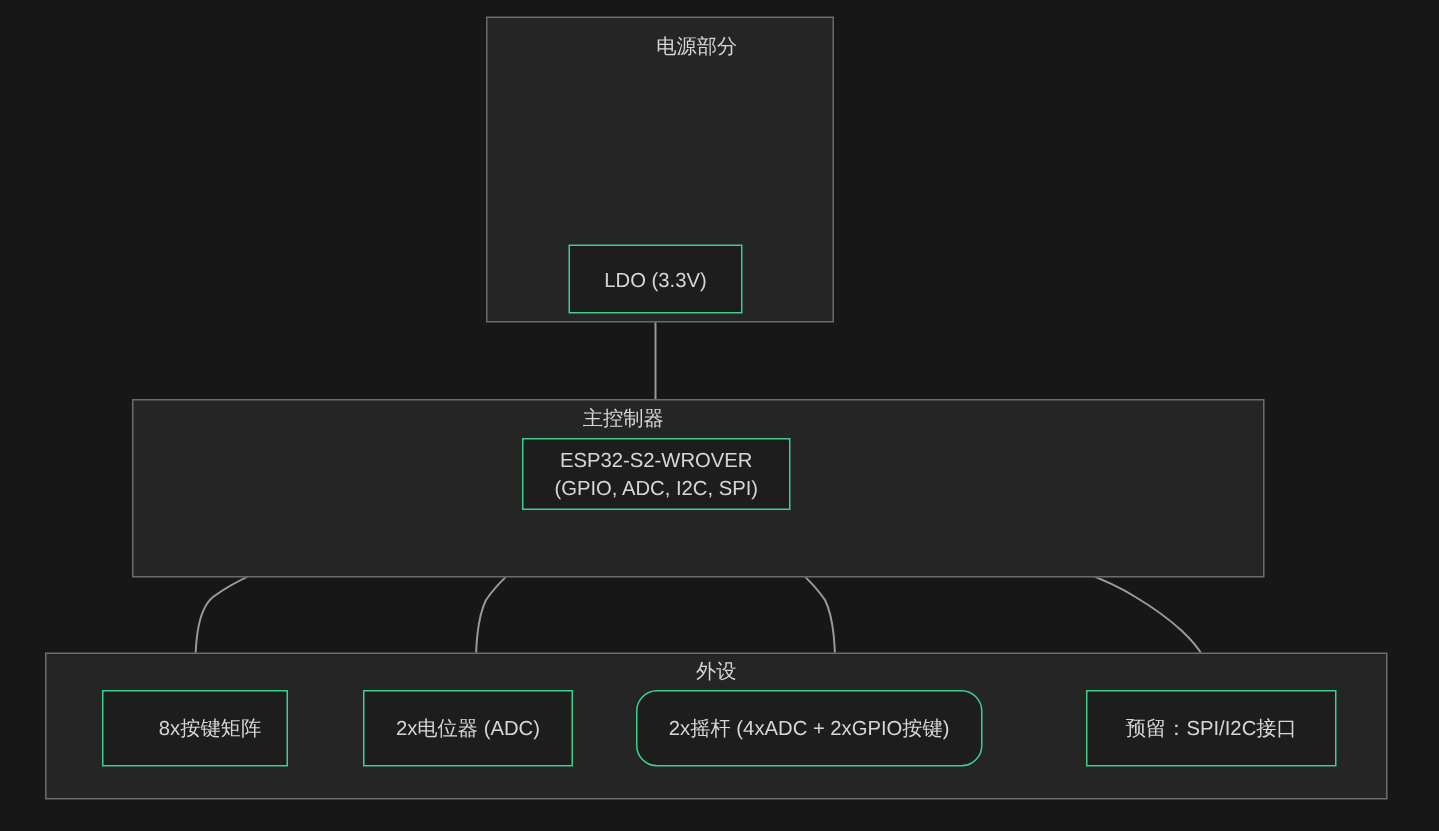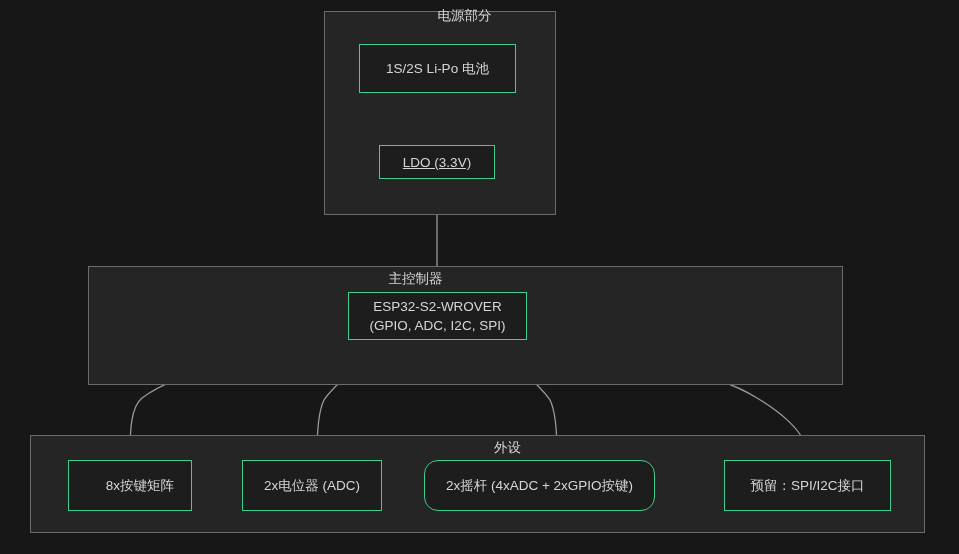--- a/index.html
+++ b/index.html
@@ -82,40 +82,37 @@
     <path d="M348,348 C290,355 190,362 142,398 C131,407 130,430 130,454" stroke="#9a9a9a" stroke-width="1.3" fill="none" marker-end="url(#arrowhead)"></path>
 
     <path d="M366,358 C352,372 334,385 324,400 C318,412 317,432 317,454" stroke="#9a9a9a" stroke-width="1.3" fill="none" marker-end="url(#arrowhead)"></path>
 
     <path d="M508,358 C522,372 540,385 550,400 C556,412 557,432 557,454" stroke="#9a9a9a" stroke-width="1.3" fill="none" marker-end="url(#arrowhead)"></path>
 
     <path d="M527,348 C585,355 700,362 757,398 C772,407 807,430 807,454" stroke="#9a9a9a" stroke-width="1.3" fill="none" marker-end="url(#arrowhead)"></path>
   </svg>
 
   <div class="cluster" style="left:324px; top:11px; width:232px; height:204px;"></div>
-  <div class="cluster-label" style="left:324px; top:8px; width:281px;">电源部分</div>
+  <div class="cluster-label" style="left:324px; top:23px; width:281px;">电源部分</div>
 
-  <div class="node" style="left:359px; top:44px; width:157px; height:49px;">
-    <span class="line">1S/2S Li-Po 电池</span>
-  </div>
 
-  <div class="node" style="left:379px; top:145px; width:116px; height:34px;text-decoration:underline;">
+  <div class="node" style="left:379px; top:163px; width:116px; height:46px;">
     <span class="line">LDO (3.3V)</span>
   </div>
 
   <div class="cluster" style="left:88px; top:266px; width:755px; height:119px;"></div>
   <div class="cluster-label" style="left:88px; top:271px; width:655px;">主控制器</div>
 
   <div class="node" style="left:348px; top:292px; width:179px; height:48px;">
     <span class="line">ESP32-S2-WROVER</span>
     <span class="line">(GPIO, ADC, I2C, SPI)</span>
   </div>
 
   <div class="cluster" style="left:30px; top:435px; width:895px; height:98px;"></div>
-  <div class="cluster-label" style="left:30px; top:440px; width:895px;padding-left:30px;">外设</div>
+  <div class="cluster-label" style="left:30px; top:440px; width:895px;">外设</div>
 
   <div class="node" style="left:68px; top:460px; width:124px; height:51px;padding-left:20px;">
     <span class="line">8x按键矩阵</span>
   </div>
 
   <div class="node" style="left:242px; top:460px; width:140px; height:51px;">
     <span class="line">2x电位器 (ADC)</span>
   </div>
 
   <div class="node" style="left:424px; top:460px; width:231px; height:51px;border-radius:14px;">

